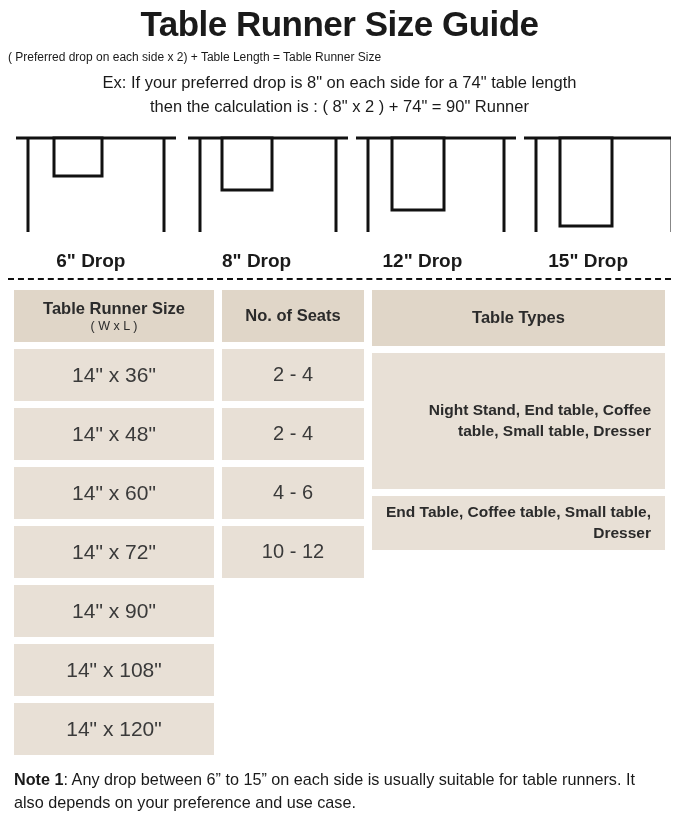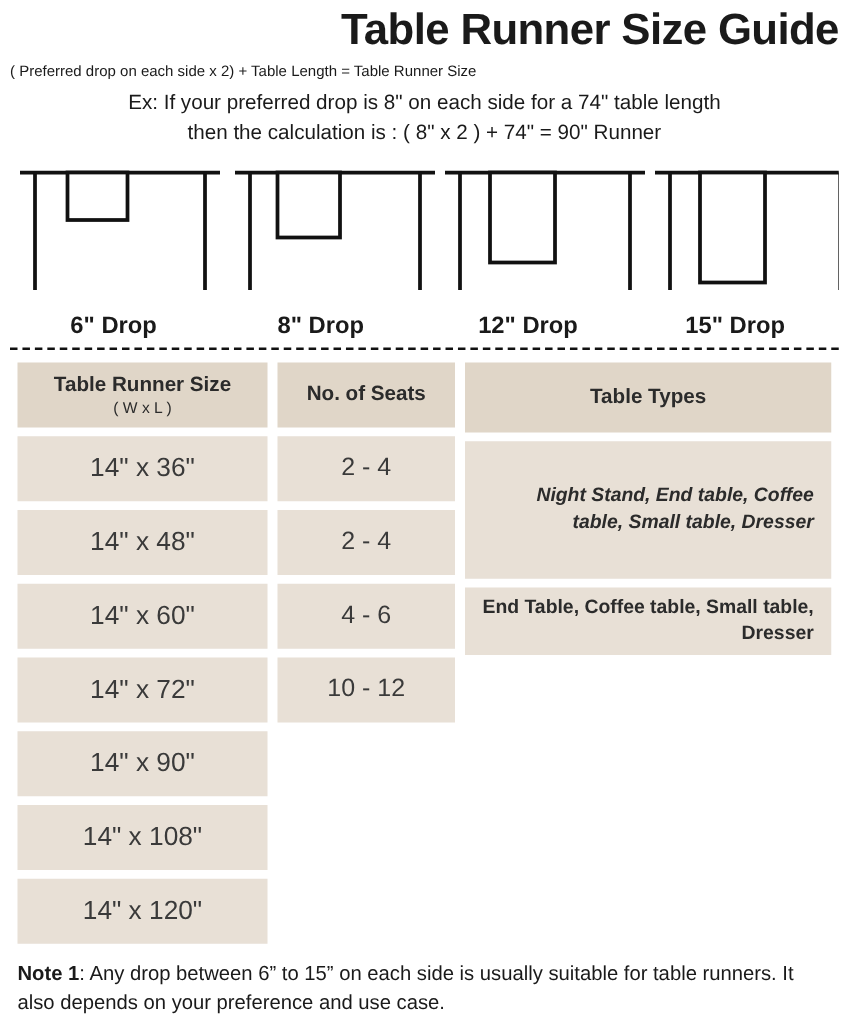--- a/index.html
+++ b/index.html
@@ -13,21 +13,21 @@
   }
   .page {
     width: 679px;
     height: 826px;
     position: relative;
     padding: 0 8px;
   }
 
   
   .title {
-    text-align: right;
+    text-align: center;
     font-size: 35px;
     font-weight: bold;
     letter-spacing: -0.5px;
     margin-top: 4px;
     line-height: 1.12;
   }
   .formula {
     text-align: left;
     font-size: 12px;
     margin-top: 7px;
@@ -107,21 +107,21 @@
   .hdr-a { height: 52px; }
   .hdr-b { height: 52px; }
   .hdr-c { height: 56px; }
   .type-cell {
     font-size: 15.5px;
     font-weight: bold;
     color: #2b2b2b;
     line-height: 1.35;
     padding: 4px 14px;
   }
-  .t1 { height: 110px; font-style: italic; }
+  .t1 { height: 136px; }
   .t2 { height: 54px; }
   .t3 { height: 231px; }
 
   
   .notes {
     margin-top: 6px;
     padding: 0 6px;
     font-size: 16.2px;
     line-height: 1.45;
   }

